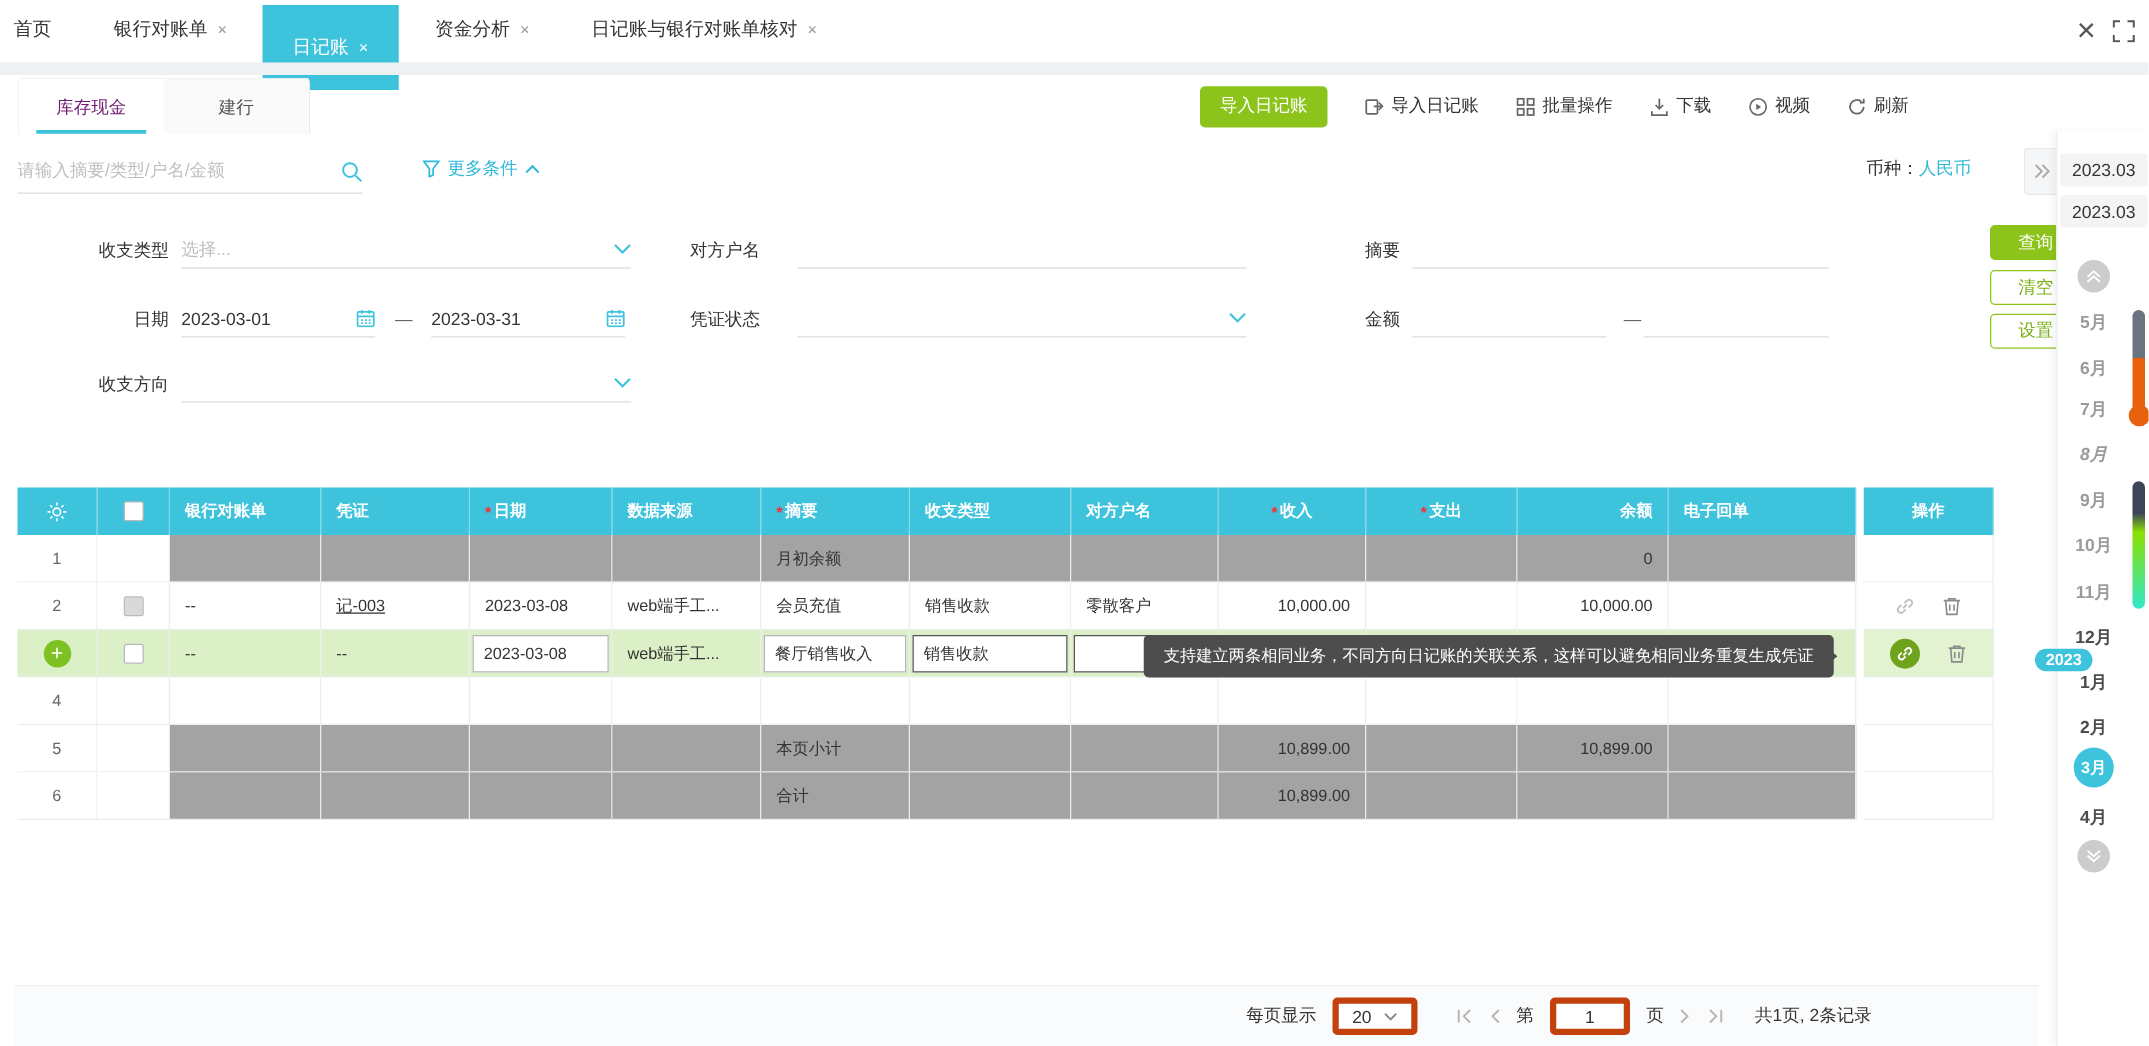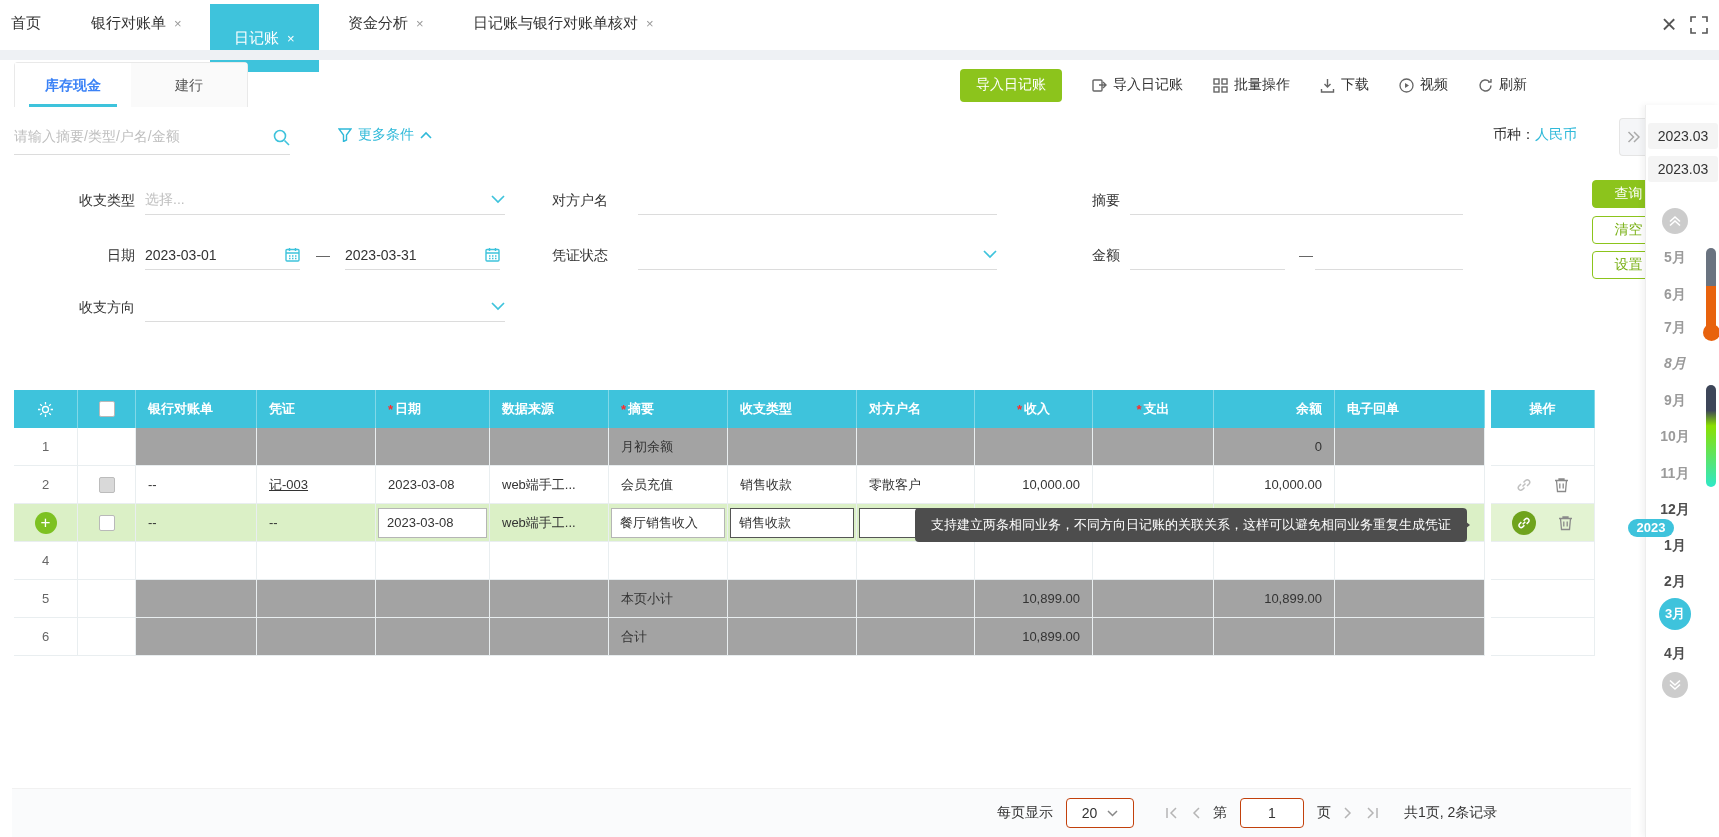--- a/index.html
+++ b/index.html
@@ -14,21 +14,21 @@
   .ttab.active .x{color:#fff;}
   .win-close{position:absolute;left:1652px;top:8px;width:34px;height:34px;font-size:26px;color:#555;
              text-align:center;line-height:32px;cursor:pointer;}
   .win-full{position:absolute;left:1690px;top:16px;width:18px;height:18px;cursor:pointer;color:#555;}
   .strip{position:absolute;left:0;top:50px;width:1719px;height:10px;background:#eef1f4;}
   
   .acct-card{position:absolute;left:14px;top:62px;width:232px;height:44px;border:1px solid #e9e9e9;border-bottom:none;
              border-radius:4px 4px 0 0;display:flex;background:#fff;}
   .acct-tab{width:116px;height:44px;line-height:44px;text-align:center;font-size:14px;color:#555;cursor:pointer;
             background:#fafafa;box-sizing:border-box;}
-  .acct-tab.active{background:#fff;color:#3b82f6;font-weight:bold;position:relative;}
+  .acct-tab.active{background:#fff;color:#701a75;font-weight:normal;position:relative;}
   .acct-tab.active::after{content:"";position:absolute;left:14px;right:14px;bottom:0;height:3px;background:#3ec3dc;}
   .toolbar{position:absolute;left:960px;top:68px;height:34px;display:flex;align-items:center;gap:30px;}
   .btn-import{background:#8cc41c;color:#fff;font-size:14px;border:none;border-radius:4px;height:33px;
               padding:0 16px;cursor:pointer;}
   .tb-item{display:flex;align-items:center;gap:6px;font-size:14px;color:#333;cursor:pointer;}
   .tb-item svg{color:#666;}
   
   .search-box{position:absolute;left:14px;top:120px;width:276px;height:34px;border-bottom:1px solid #dcdcdc;
               display:flex;align-items:center;justify-content:space-between;cursor:text;}
   .search-box .ph{font-size:14px;color:#bfbfbf;}
@@ -86,21 +86,21 @@
               justify-content:center;color:#fff;cursor:pointer;}
   
   .tooltip{position:absolute;left:915px;top:508px;height:34px;background:#4d4d4d;color:#fff;border-radius:4px;
            display:flex;align-items:center;padding:0 16px;font-size:13px;white-space:nowrap;z-index:30;}
   .tooltip::after{content:"";position:absolute;right:-7px;top:13px;border:4px solid transparent;
                   border-left:5px solid #4d4d4d;}
   
   .footer{position:absolute;left:12px;top:788px;width:1619px;height:49px;background:#fafbfc;border-top:1px solid #f1f1f1;}
   .pager{position:absolute;left:985px;top:8px;height:32px;display:flex;align-items:center;gap:13px;font-size:14px;
          color:#333;}
-  .pgbox{border:1px solid #c2410c;border-radius:4px;height:30px;box-sizing:border-box;display:flex;
+  .pgbox{border:5px solid #c2410c;border-radius:4px;height:30px;box-sizing:border-box;display:flex;
          align-items:center;justify-content:center;gap:10px;background:#fff;cursor:pointer;}
   .pgnav{color:#b5b5b5;cursor:pointer;display:flex;align-items:center;}
   
   .rail{position:absolute;left:1645px;top:105px;width:74px;height:732px;background:#fff;border-left:1px solid #ededed;
         box-shadow:-3px 0 6px rgba(0,0,0,.05);}
   .rail-collapse{position:absolute;left:1619px;top:118px;width:26px;height:36px;background:#f5f6f8;
                  border:1px solid #e5e5e5;border-right:none;border-radius:4px 0 0 4px;color:#aaa;font-size:14px;
                  display:flex;align-items:center;justify-content:center;cursor:pointer;}
   .period{position:absolute;left:2px;width:70px;height:26px;background:#f4f4f4;border-radius:3px;font-size:14px;
           color:#333;display:flex;align-items:center;justify-content:center;cursor:pointer;}

